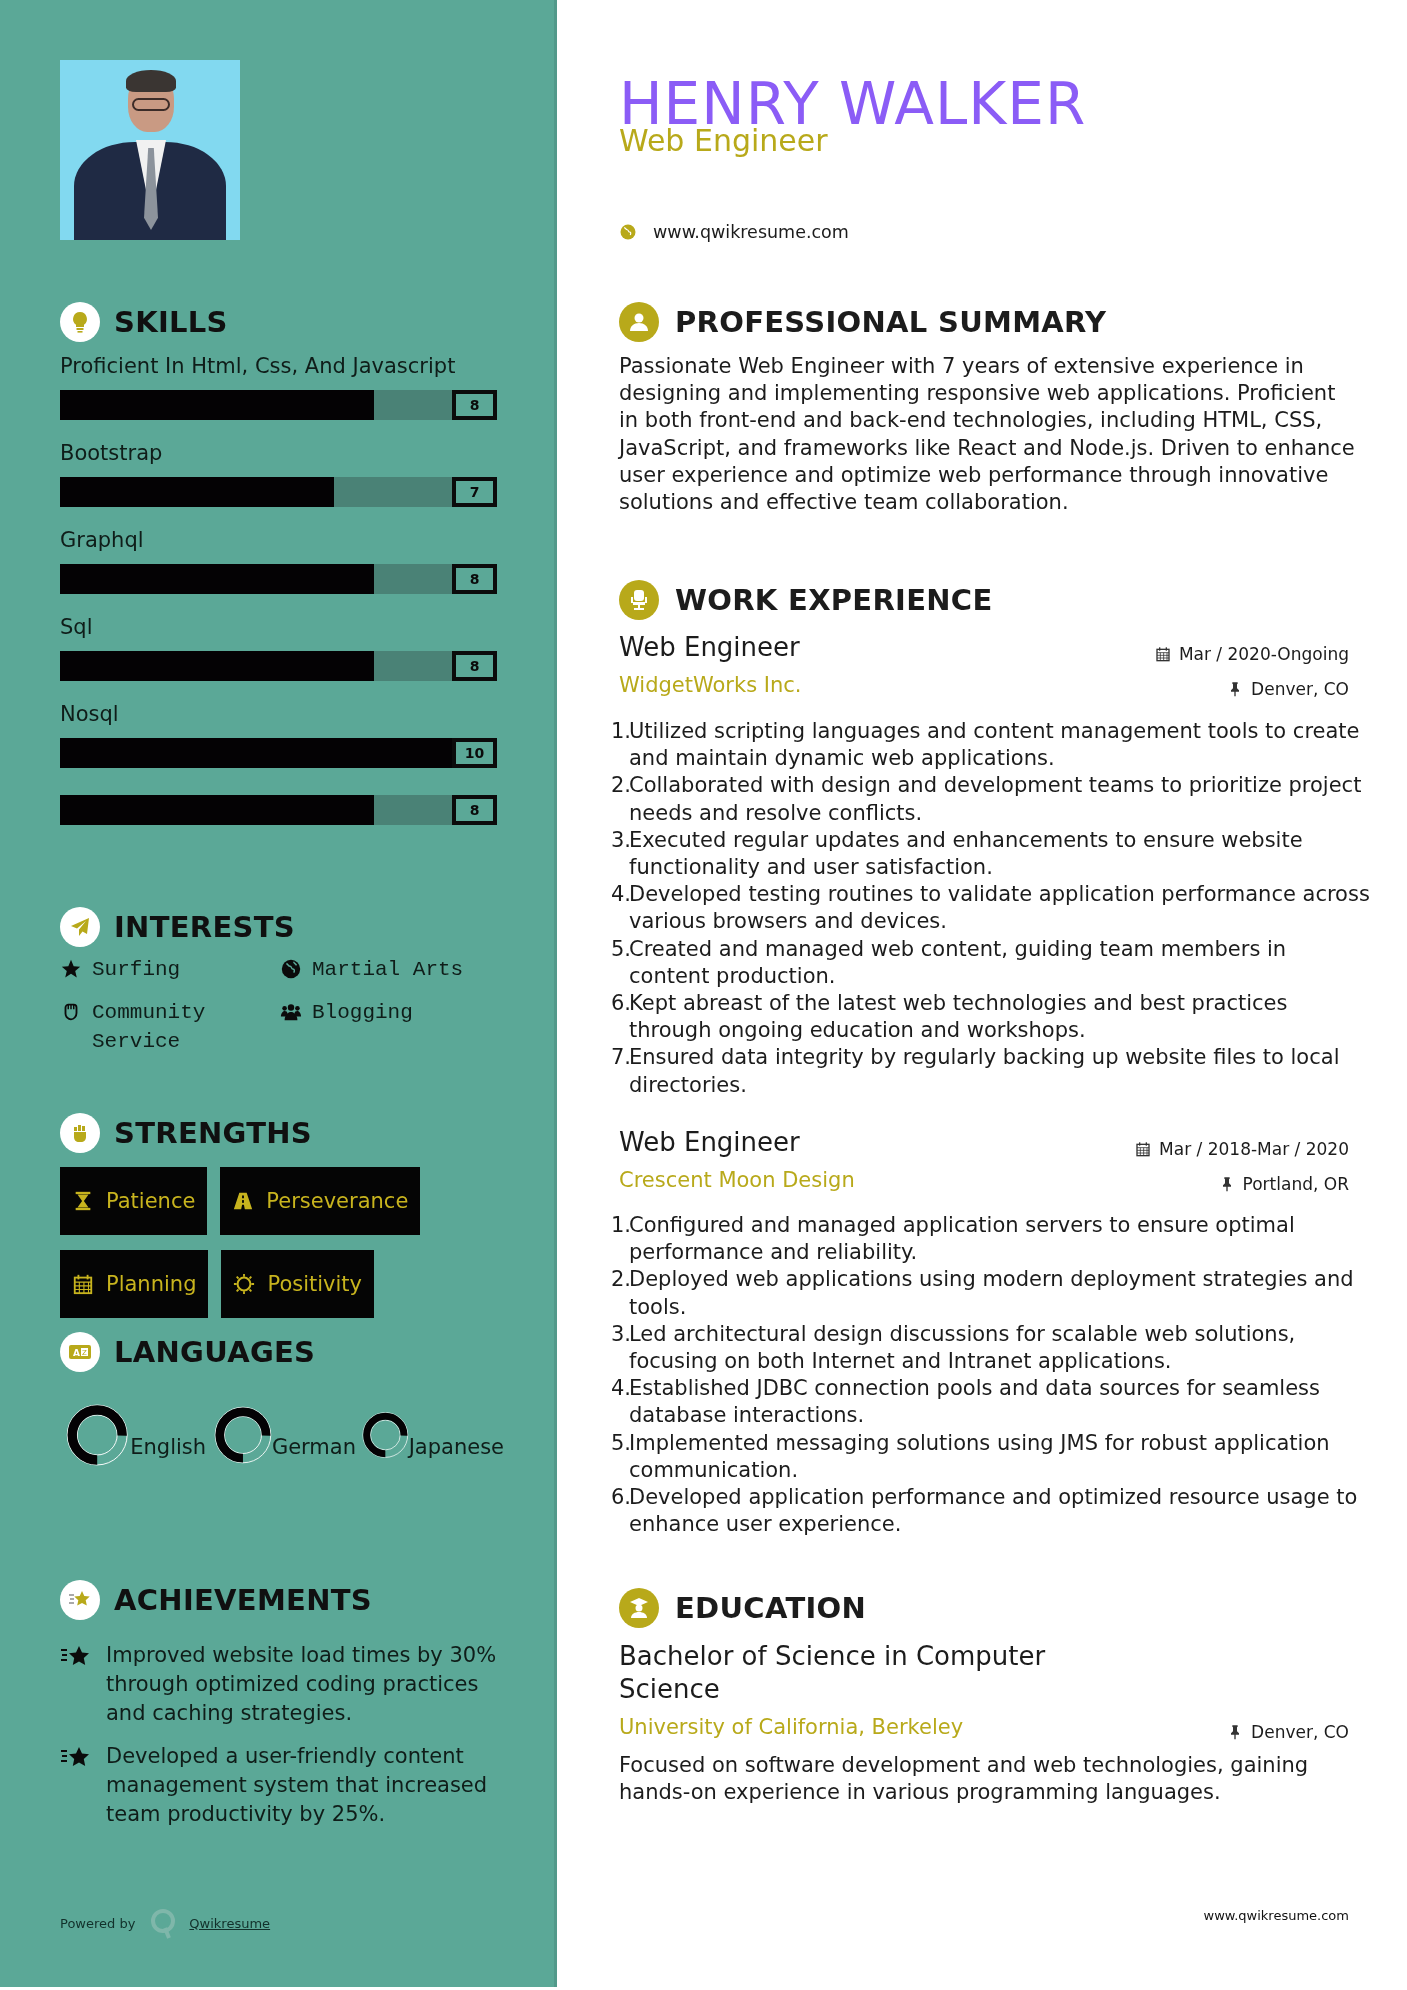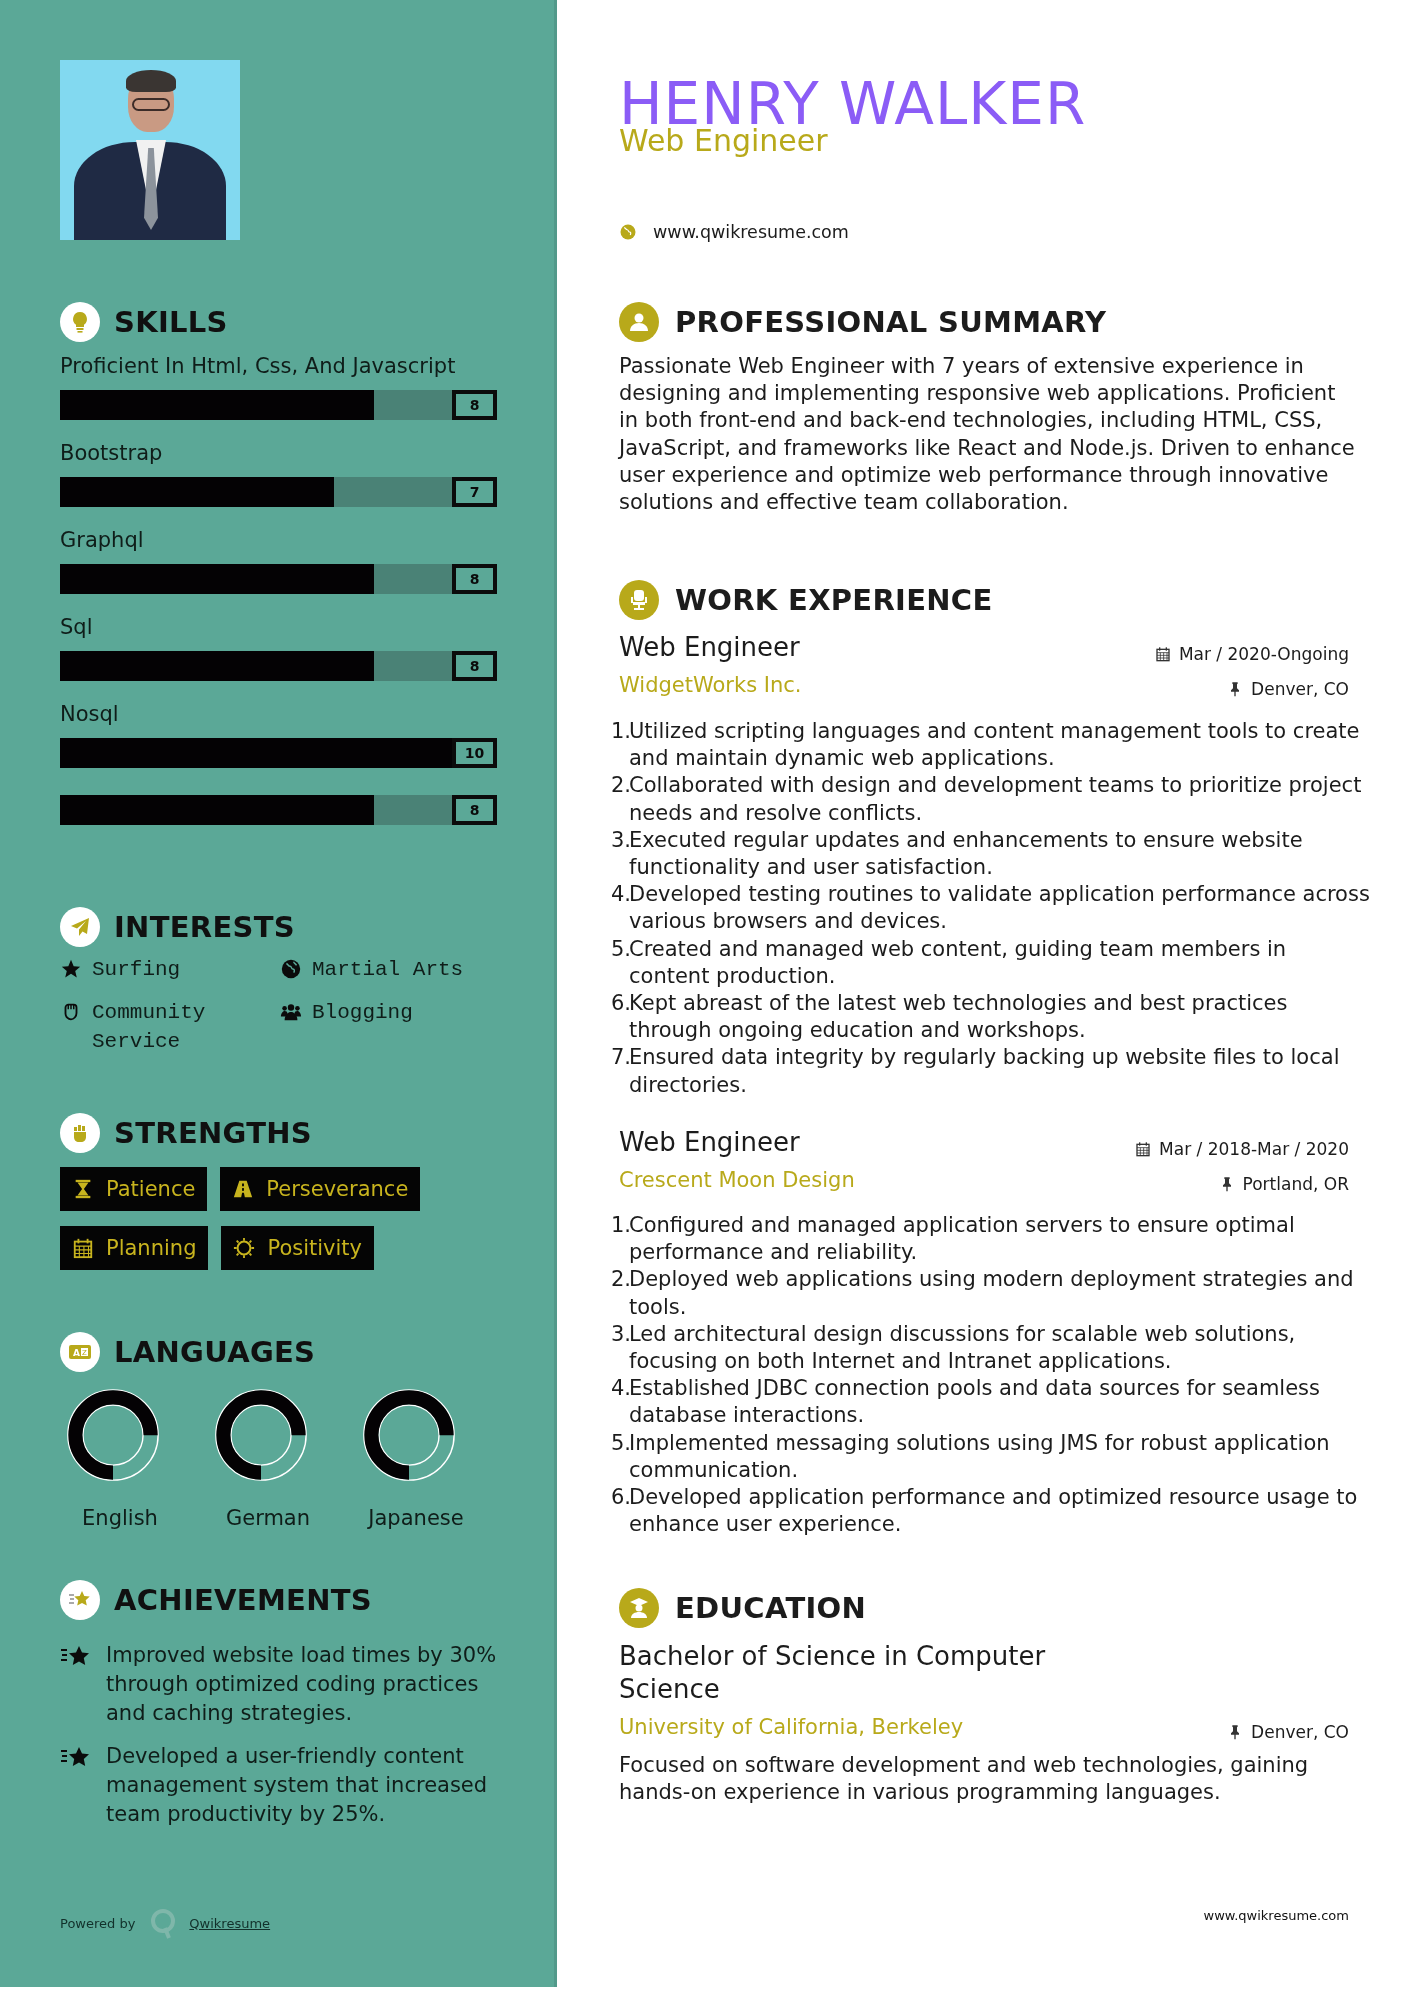--- a/index.html
+++ b/index.html
@@ -25,25 +25,25 @@
   .skill-label { font-size: 21px; color: #0f1d19; height: 30px; line-height: 28px; }
   .skill-bar { position: relative; margin-top: 8px; width: 437px; height: 30px; background: #4a8276; }
   .skill-fill { position: absolute; left: 0; top: 0; height: 30px; background: #040204; }
   .skill-val { position: absolute; right: 0; top: 0; width: 45px; height: 30px; border: 4px solid #0b0b0b; background: #5ba897; font-size: 14px; font-weight: bold; text-align: center; line-height: 22px; color: #0b0b0b; }
 
   .interests { position: absolute; left: 60px; top: 955px; width: 460px; display: grid; grid-template-columns: 220px 220px; row-gap: 14px; }
   .interest { display: flex; align-items: flex-start; font-size: 21px; color: #0f1d19; line-height: 29px; font-family: Liberation Mono, monospace; }
   .interest svg { width: 22px; height: 22px; margin-right: 10px; margin-top: 3px; flex: 0 0 auto; }
 
   .tags { position: absolute; left: 60px; top: 1167px; width: 460px; display: flex; flex-wrap: wrap; gap: 15px 13px; }
-  .tag { display: flex; align-items: center; background: #050505; color: #c8b41e; height: 44px; padding: 0 12px 0 12px; font-size: 21px; }
+  .tag { display: flex; align-items: center; background: #050505; color: #c8b41e; height: 68px; padding: 0 12px 0 12px; font-size: 21px; }
   .tag svg { width: 22px; height: 22px; margin-right: 12px; }
 
   .langs { position: absolute; left: 60px; top: 1388px; display: flex; }
-  .lang { width: 148px; display: flex; flex-direction: column; align-items: flex-start; }
+  .lang { width: 148px; display: flex; flex-direction: row; align-items: center; }
   .lang svg { width: 94px; height: 94px; margin-left: 6px; }
   .lang-label { margin-top: 24px; font-size: 21px; color: #0f1d19; width: 120px; text-align: center; }
 
   .achievements { position: absolute; left: 60px; top: 1641px; width: 450px; }
   .ach { display: flex; align-items: flex-start; margin-bottom: 14px; }
   .ach svg { width: 32px; height: 26px; margin-right: 14px; margin-top: 3px; flex: 0 0 auto; }
   .ach-text { font-size: 21px; line-height: 29px; color: #0f1d19; }
 
   .footer-left { position: absolute; left: 60px; top: 1906px; display: flex; align-items: center; font-size: 13px; color: #12312b; }
   .footer-left .q { width: 28px; height: 34px; margin: 0 12px 0 14px; }

